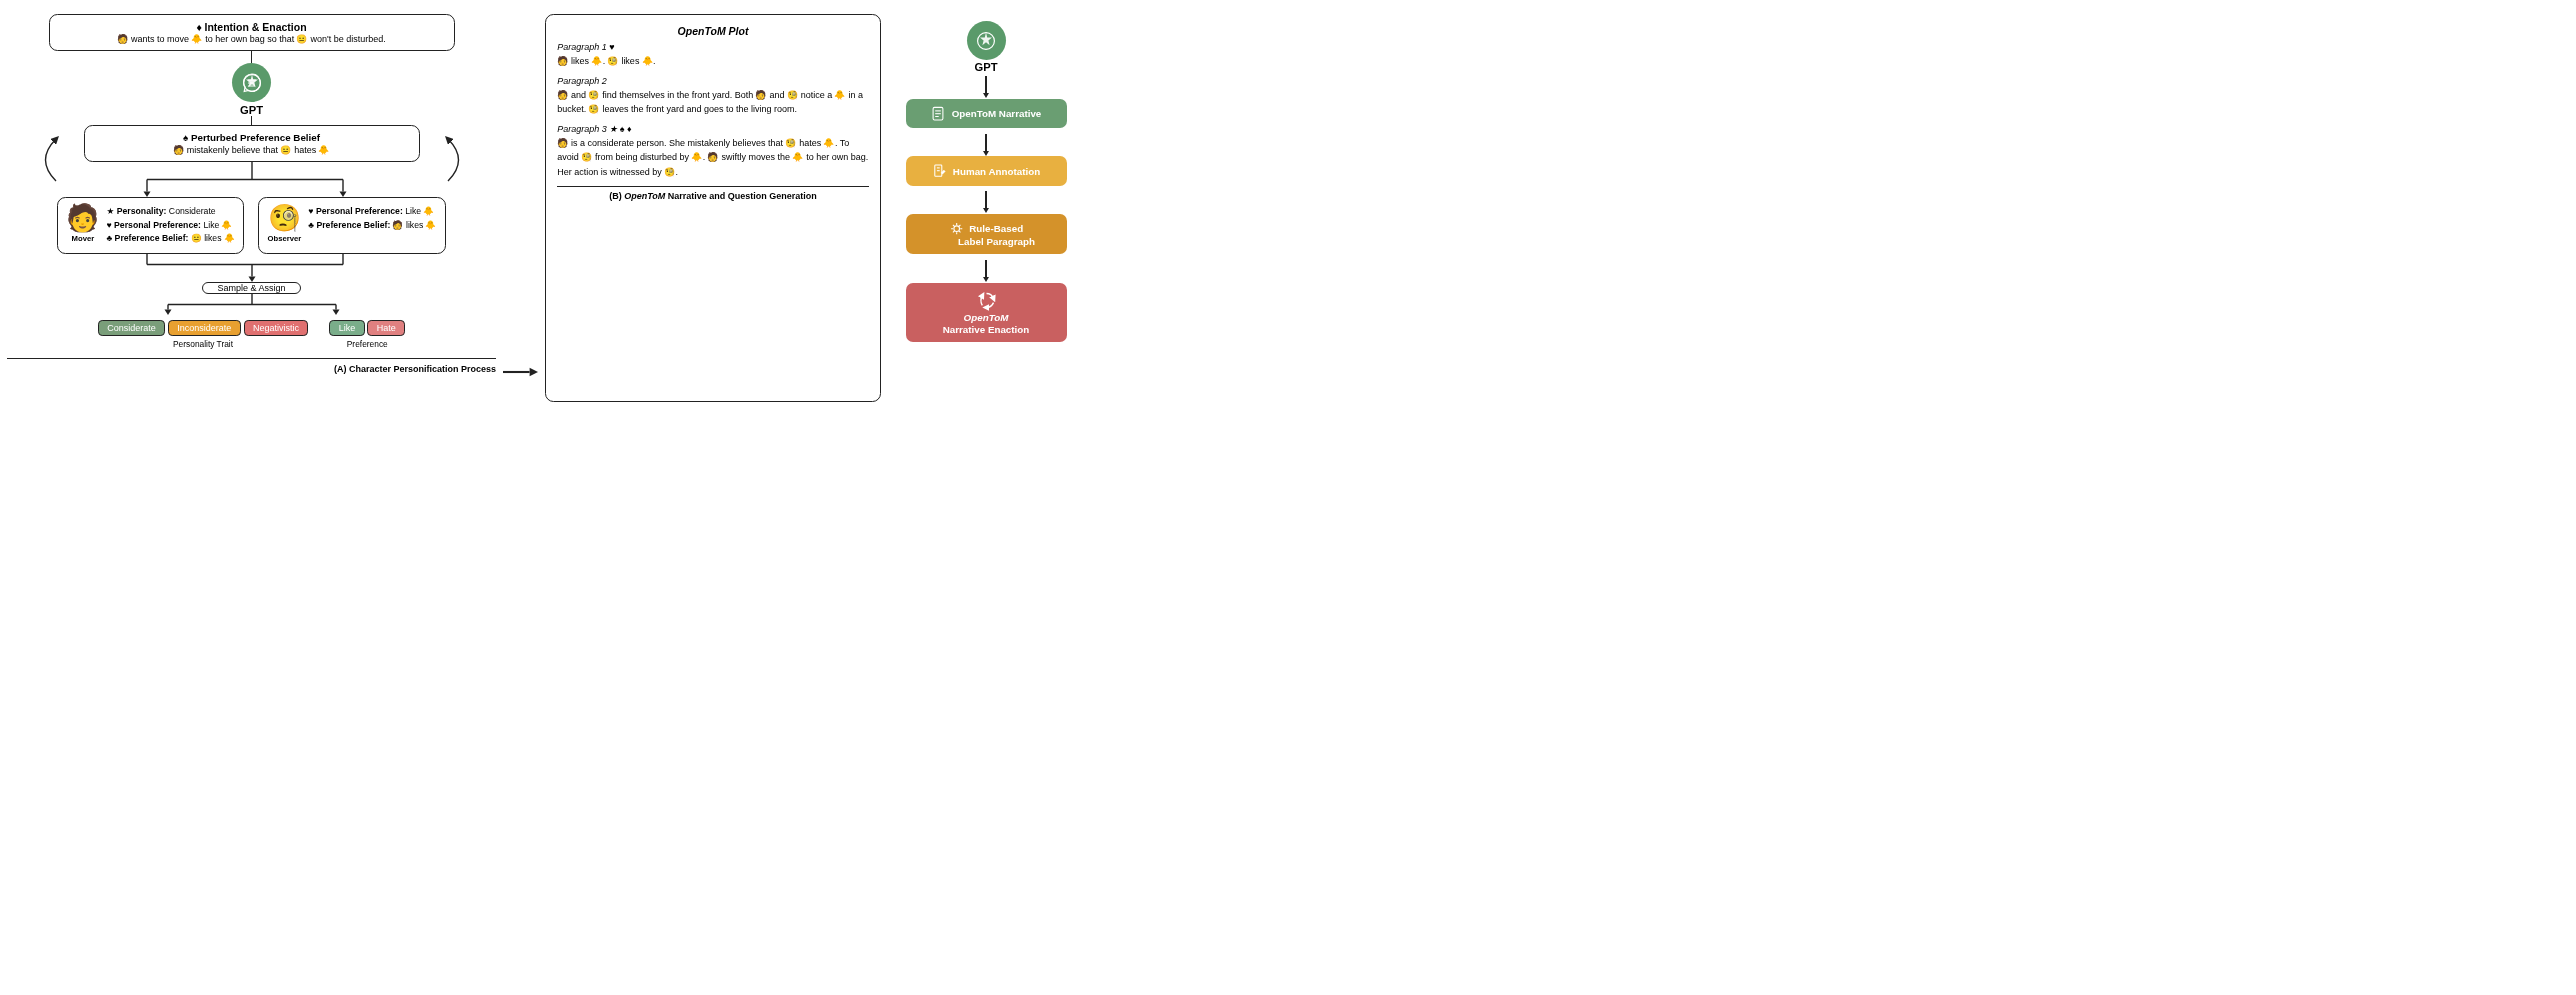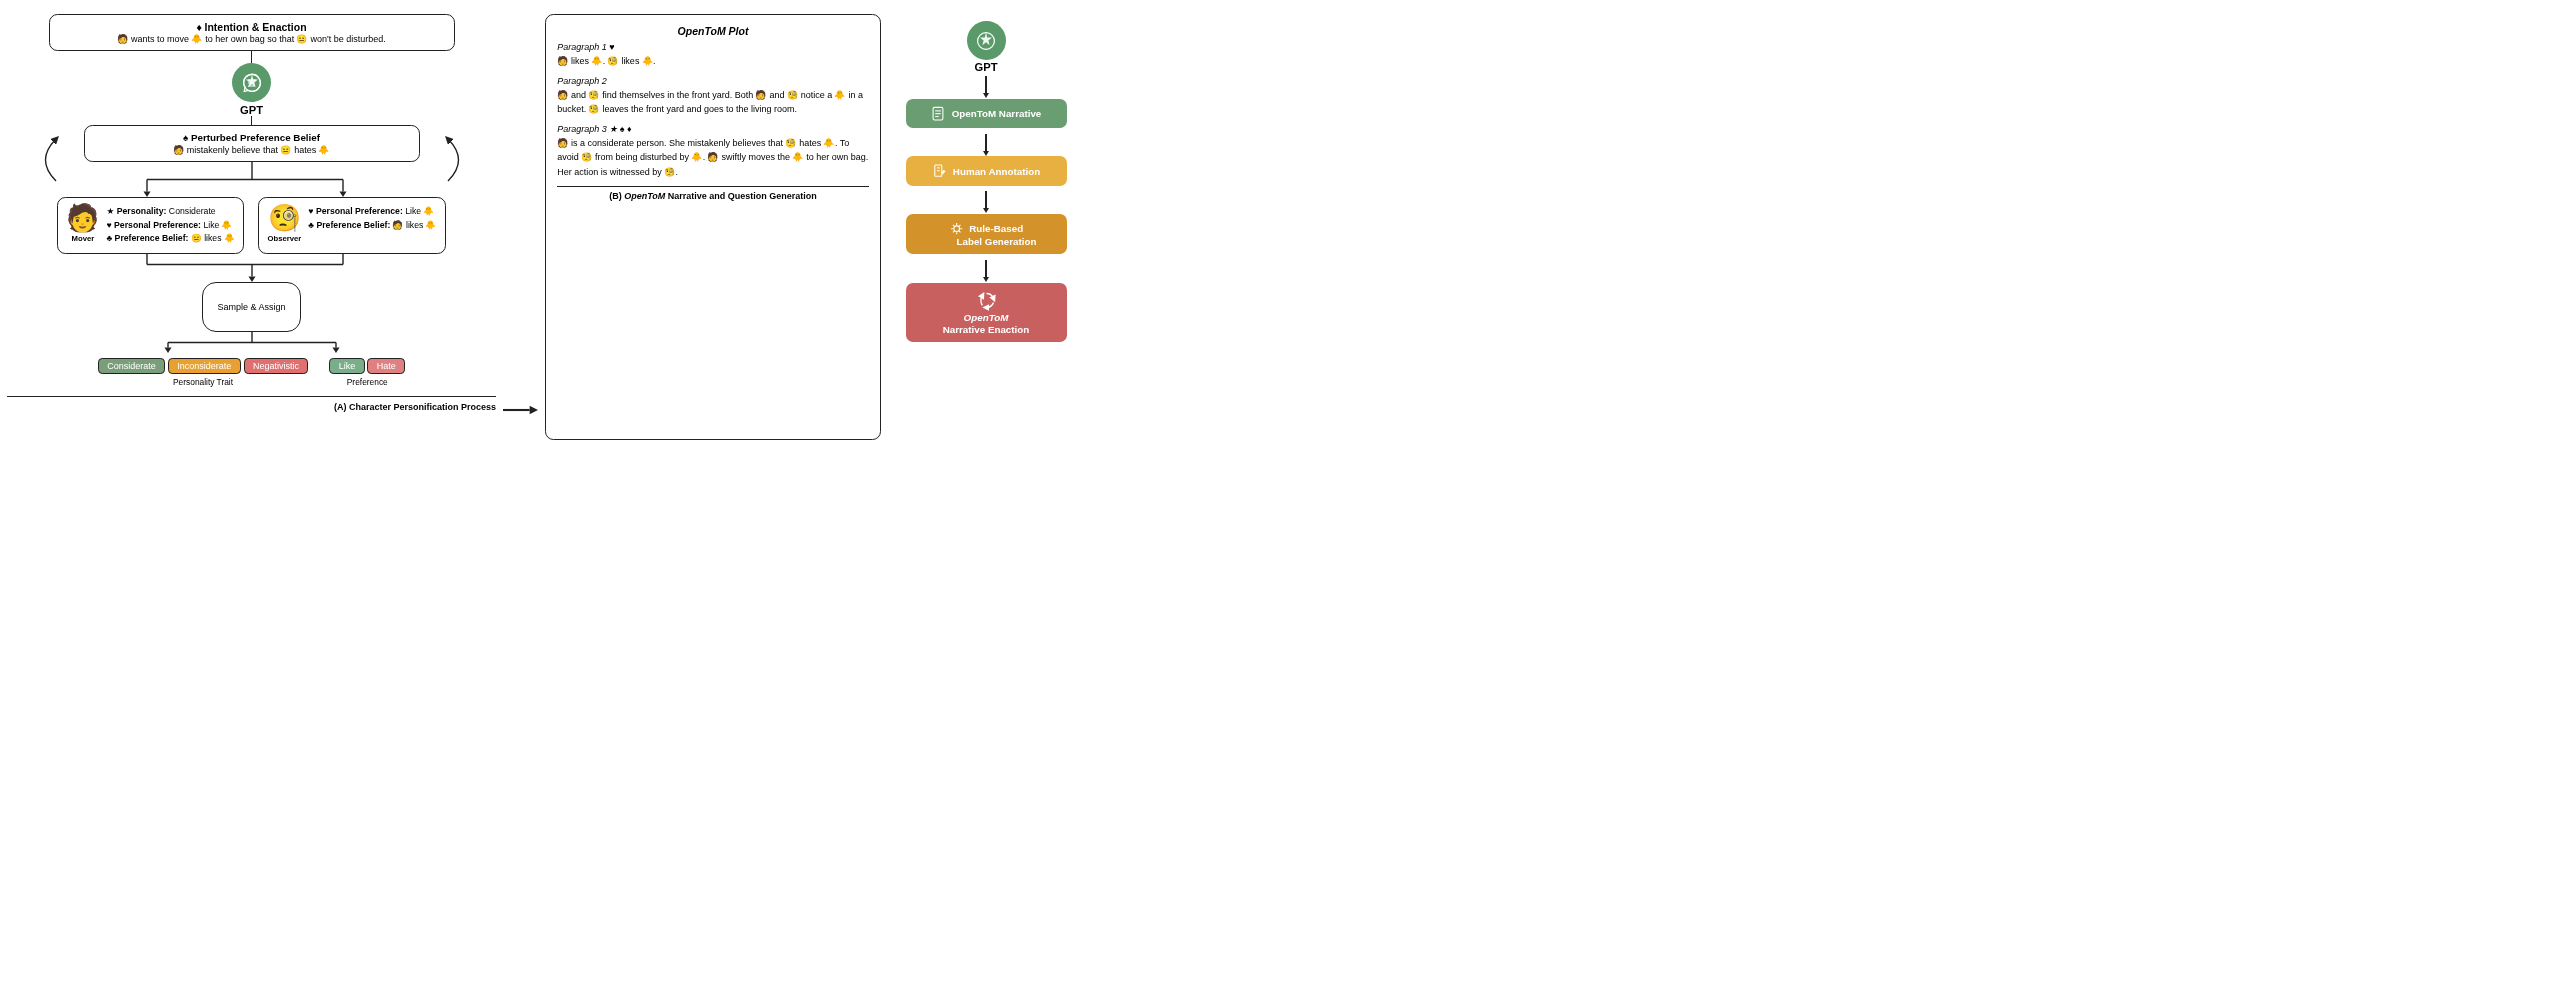--- a/index.html
+++ b/index.html
@@ -123,21 +123,21 @@
       line-height: 1.6;
     }
     .char-label {
       font-weight: bold;
       font-size: 7.7px;
       margin-top: 2.8px;
     }
     .sample-assign-box {
       border: 1.4px solid #222;
       border-radius: 14px;
-      padding: 19px 14px;
+      padding: 0 14px;
       font-size: 9px;
       background: #fff;
       font-weight: 500;
     }
     
     .trait-row {
       display: flex;
       gap: 21px;
       justify-content: center;
       margin-top: 4.2px;
@@ -523,21 +523,21 @@
 
     <div class="pipeline-box orange-dark" style="flex-direction:column;gap:0px;">
       <div style="display:flex;align-items:center;gap:5px;">
         <svg width="15.4" height="15.4" viewBox="0 0 22 22">
           <circle cx="11" cy="11" r="4" fill="none" stroke="white" stroke-width="1.5"></circle>
           <path d="M11 3 L11 6 M11 16 L11 19 M3 11 L6 11 M16 11 L19 11 M5.6 5.6 L7.8 7.8 M14.2 14.2 L16.4 16.4 M16.4 5.6 L14.2 7.8 M7.8 14.2 L5.6 16.4" stroke="white" stroke-width="1.5"></path>
         </svg>
         <span>Rule-Based</span>
       </div>
       <div style="margin-left:21px;">
-        <span>Label Generation</span>
+        <span>Label Paragraph</span>
       </div>
     </div>
 
     <div style="height:5.6px;"></div>
     <div class="pipeline-arrow"></div>
     <div style="height:5.6px;"></div>
 
     <div class="pipeline-box red" style="flex-direction:column;gap:1.4px;">
       <svg width="21" height="21" viewBox="0 0 30 30">
         <path d="M15 5 Q22 5 25 12" stroke="white" stroke-width="2" fill="none" marker-end="url(#ar1)"></path>

